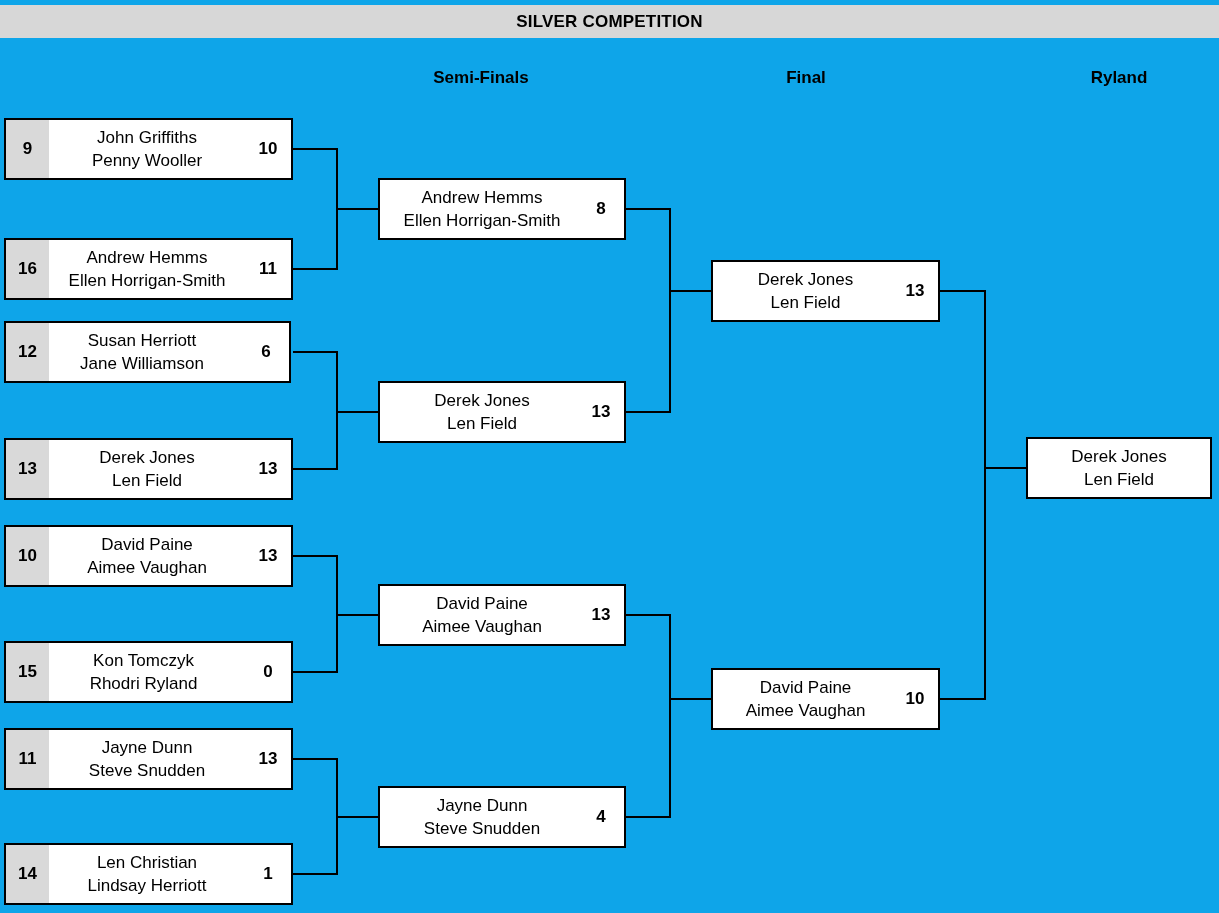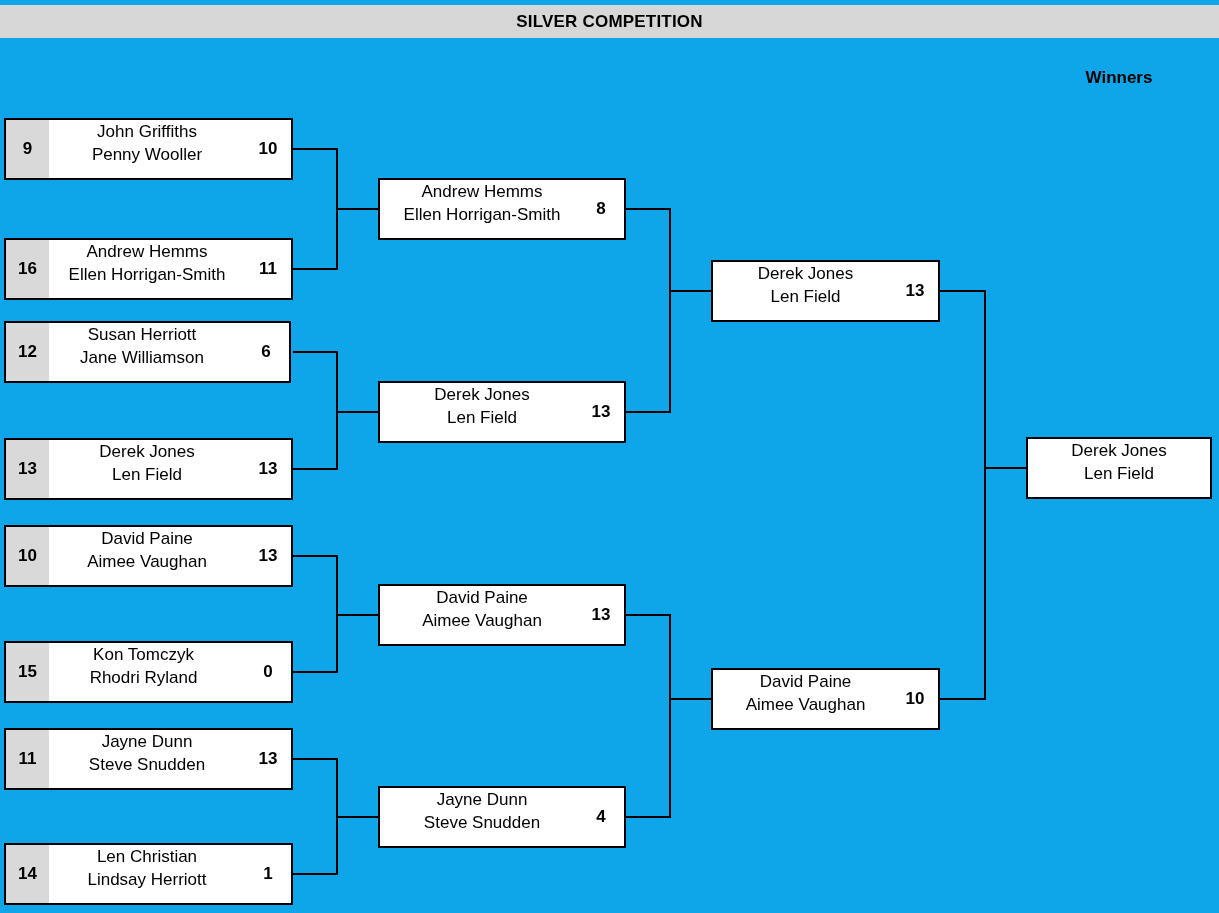--- a/index.html
+++ b/index.html
@@ -73,20 +73,21 @@
     font-size: 17px;
     font-weight: bold;
   }
   .names-cell {
     position: absolute;
     top: 0;
     bottom: 0;
     display: flex;
     flex-direction: column;
     align-items: center;
+    justify-content: center;
   }
   .names-cell .player {
     font-size: 17px;
     line-height: 1.38;
     white-space: nowrap;
   }
   .score-cell {
     position: absolute;
     right: 0;
     top: 0;
@@ -113,21 +114,23 @@
 </style>
 </head>
 <body>
 
 <div id="bracket-page">
 
   <div id="title-bar">
     <div class="title-text">SILVER COMPETITION</div>
   </div>
 
-  <div class="round-header" style="left:1019px; width:200px;">Winners</div>
+  <div class="round-header" style="left:381px; width:200px;">Semi-Finals</div>
+  <div class="round-header" style="left:706px; width:200px;">Final</div>
+  <div class="round-header" style="left:1019px; width:200px;">Ryland</div>
 
   <div class="match-box" style="left:4px; top:118px; width:289px; height:62px;">
     <div class="seed-cell">9</div>
     <div class="names-cell" style="left:43px; right:46px;">
       <div class="player">John Griffiths</div>
       <div class="player">Penny Wooller</div>
     </div>
     <div class="score-cell">10</div>
   </div>
 

